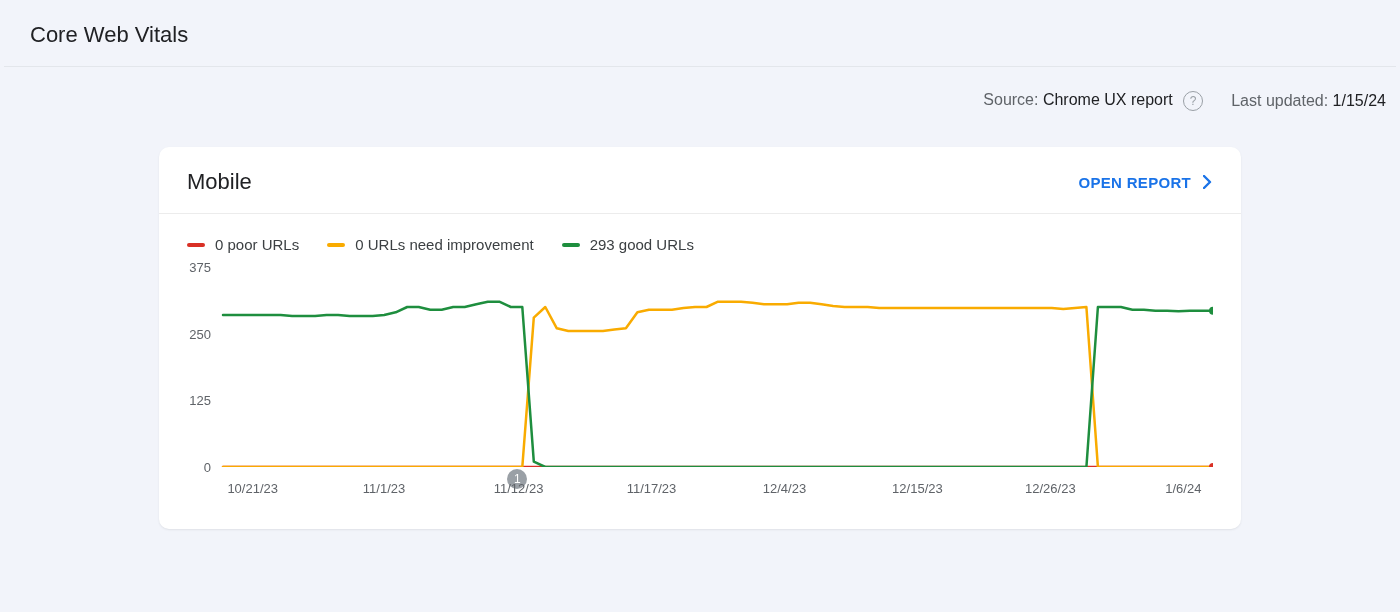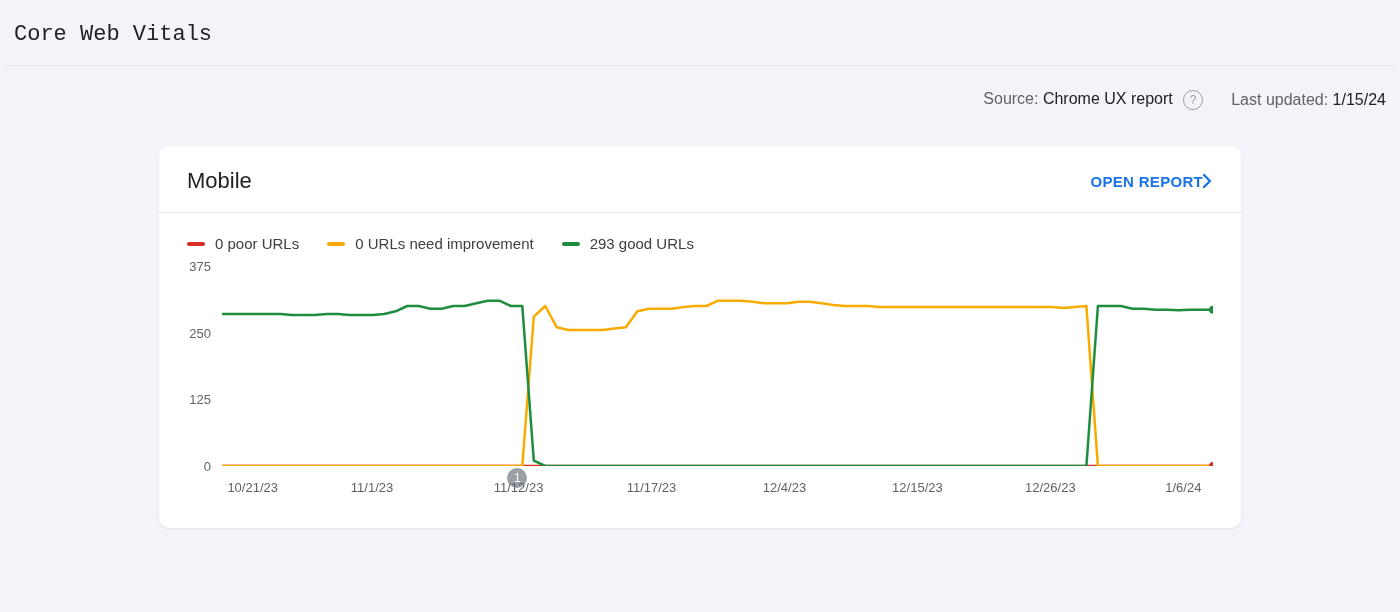--- a/index.html
+++ b/index.html
@@ -8,22 +8,21 @@
     width: 1400px;
     height: 612px;
     background: #f2f4fa;
     font-family: Arial, Helvetica, sans-serif;
     color: #3c4043;
     overflow: hidden;
   }
   .page-title {
     font-size: 22px;
     color: #202124;
-    padding: 22px 0 18px 14px;
-    font-family: Liberation Mono, monospace;
+    padding: 22px 0 18px 30px;
   }
   .divider {
     border-bottom: 1px solid #e3e6eb;
     margin: 0 4px 0 4px;
   }
   .meta-row {
     display: flex;
     justify-content: flex-end;
     align-items: center;
     gap: 28px;
@@ -64,21 +63,21 @@
     font-size: 22px;
     color: #202124;
   }
   .open-report {
     color: #1a73e8;
     font-weight: 600;
     font-size: 15px;
     letter-spacing: .3px;
     display: inline-flex;
     align-items: center;
-    gap: 0;
+    gap: 12px;
     cursor: pointer;
   }
   .legend {
     display: flex;
     gap: 28px;
     padding: 22px 28px 8px 28px;
     font-size: 15px;
     color: #3c4043;
   }
   .legend .item {
@@ -180,21 +179,21 @@
         <path d="M36.0 200.0 L47.5 200.0 L59.0 200.0 L70.5 200.0 L82.0 200.0 L93.6 200.0 L105.1 200.0 L116.6 200.0 L128.1 200.0 L139.6 200.0 L151.1 200.0 L162.6 200.0 L174.1 200.0 L185.7 200.0 L197.2 200.0 L208.7 200.0 L220.2 200.0 L231.7 200.0 L243.2 200.0 L254.7 200.0 L266.2 200.0 L277.7 200.0 L289.3 200.0 L300.8 200.0 L312.3 200.0 L323.8 200.0 L335.3 200.0 L346.8 50.7 L358.3 40.0 L369.8 61.3 L381.3 64.0 L392.9 64.0 L404.4 64.0 L415.9 64.0 L427.4 62.4 L438.9 61.3 L450.4 45.3 L461.9 42.7 L473.4 42.7 L485.0 42.7 L496.5 41.1 L508.0 40.0 L519.5 40.0 L531.0 34.7 L542.5 34.7 L554.0 34.7 L565.5 35.7 L577.0 37.3 L588.6 37.3 L600.1 37.3 L611.6 35.7 L623.1 35.7 L634.6 37.3 L646.1 38.9 L657.6 40.0 L669.1 40.0 L680.7 40.0 L692.2 41.1 L703.7 41.1 L715.2 41.1 L726.7 41.1 L738.2 41.1 L749.7 41.1 L761.2 41.1 L772.7 41.1 L784.3 41.1 L795.8 41.1 L807.3 41.1 L818.8 41.1 L830.3 41.1 L841.8 41.1 L853.3 41.1 L864.8 41.1 L876.3 42.1 L887.9 41.1 L899.4 40.0 L910.9 200.0 L922.4 200.0 L933.9 200.0 L945.4 200.0 L956.9 200.0 L968.4 200.0 L980.0 200.0 L991.5 200.0 L1003.0 200.0 L1014.5 200.0 L1026.0 200.0 " fill="none" stroke="#f9ab00" stroke-width="2.5" stroke-linejoin="round" stroke-linecap="round"></path>
         <path d="M36.0 48.0 L47.5 48.0 L59.0 48.0 L70.5 48.0 L82.0 48.0 L93.6 48.0 L105.1 49.1 L116.6 49.1 L128.1 49.1 L139.6 48.0 L151.1 48.0 L162.6 49.1 L174.1 49.1 L185.7 49.1 L197.2 48.0 L208.7 45.3 L220.2 40.0 L231.7 40.0 L243.2 42.7 L254.7 42.7 L266.2 40.0 L277.7 40.0 L289.3 37.3 L300.8 34.7 L312.3 34.7 L323.8 40.0 L335.3 40.0 L346.8 194.7 L358.3 200.0 L369.8 200.0 L381.3 200.0 L392.9 200.0 L404.4 200.0 L415.9 200.0 L427.4 200.0 L438.9 200.0 L450.4 200.0 L461.9 200.0 L473.4 200.0 L485.0 200.0 L496.5 200.0 L508.0 200.0 L519.5 200.0 L531.0 200.0 L542.5 200.0 L554.0 200.0 L565.5 200.0 L577.0 200.0 L588.6 200.0 L600.1 200.0 L611.6 200.0 L623.1 200.0 L634.6 200.0 L646.1 200.0 L657.6 200.0 L669.1 200.0 L680.7 200.0 L692.2 200.0 L703.7 200.0 L715.2 200.0 L726.7 200.0 L738.2 200.0 L749.7 200.0 L761.2 200.0 L772.7 200.0 L784.3 200.0 L795.8 200.0 L807.3 200.0 L818.8 200.0 L830.3 200.0 L841.8 200.0 L853.3 200.0 L864.8 200.0 L876.3 200.0 L887.9 200.0 L899.4 200.0 L910.9 40.0 L922.4 40.0 L933.9 40.0 L945.4 42.7 L956.9 42.7 L968.4 43.7 L980.0 43.7 L991.5 44.3 L1003.0 43.7 L1014.5 43.7 L1026.0 43.7 " fill="none" stroke="#1e8e3e" stroke-width="2.5" stroke-linejoin="round" stroke-linecap="round"></path>
         <circle cx="1026.0" cy="200.0" r="4" fill="#d93025"></circle>
         <circle cx="1026.0" cy="43.7" r="4" fill="#1e8e3e"></circle>
       </svg>
     <div id="marker">
         <div class="marker-badge" style="left: 358.326px; top: 204px;">1</div>
       </div>
     <div class="xlabels" id="xlabs">
         <div class="xlab" style="left: 29.7px;">10/21/23</div>
-        <div class="xlab" style="left: 149px;">11/1/23</div>
+        <div class="xlab" style="left: 161px;">11/1/23</div>
         <div class="xlab" style="left: 295.586px;">11/12/23</div>
         <div class="xlab" style="left: 428.529px;">11/17/23</div>
         <div class="xlab" style="left: 561.471px;">12/4/23</div>
         <div class="xlab" style="left: 694.414px;">12/15/23</div>
         <div class="xlab" style="left: 827.357px;">12/26/23</div>
         <div class="xlab" style="left: 960.3px;">1/6/24</div>
       </div>
   </div>
 </div>
 

